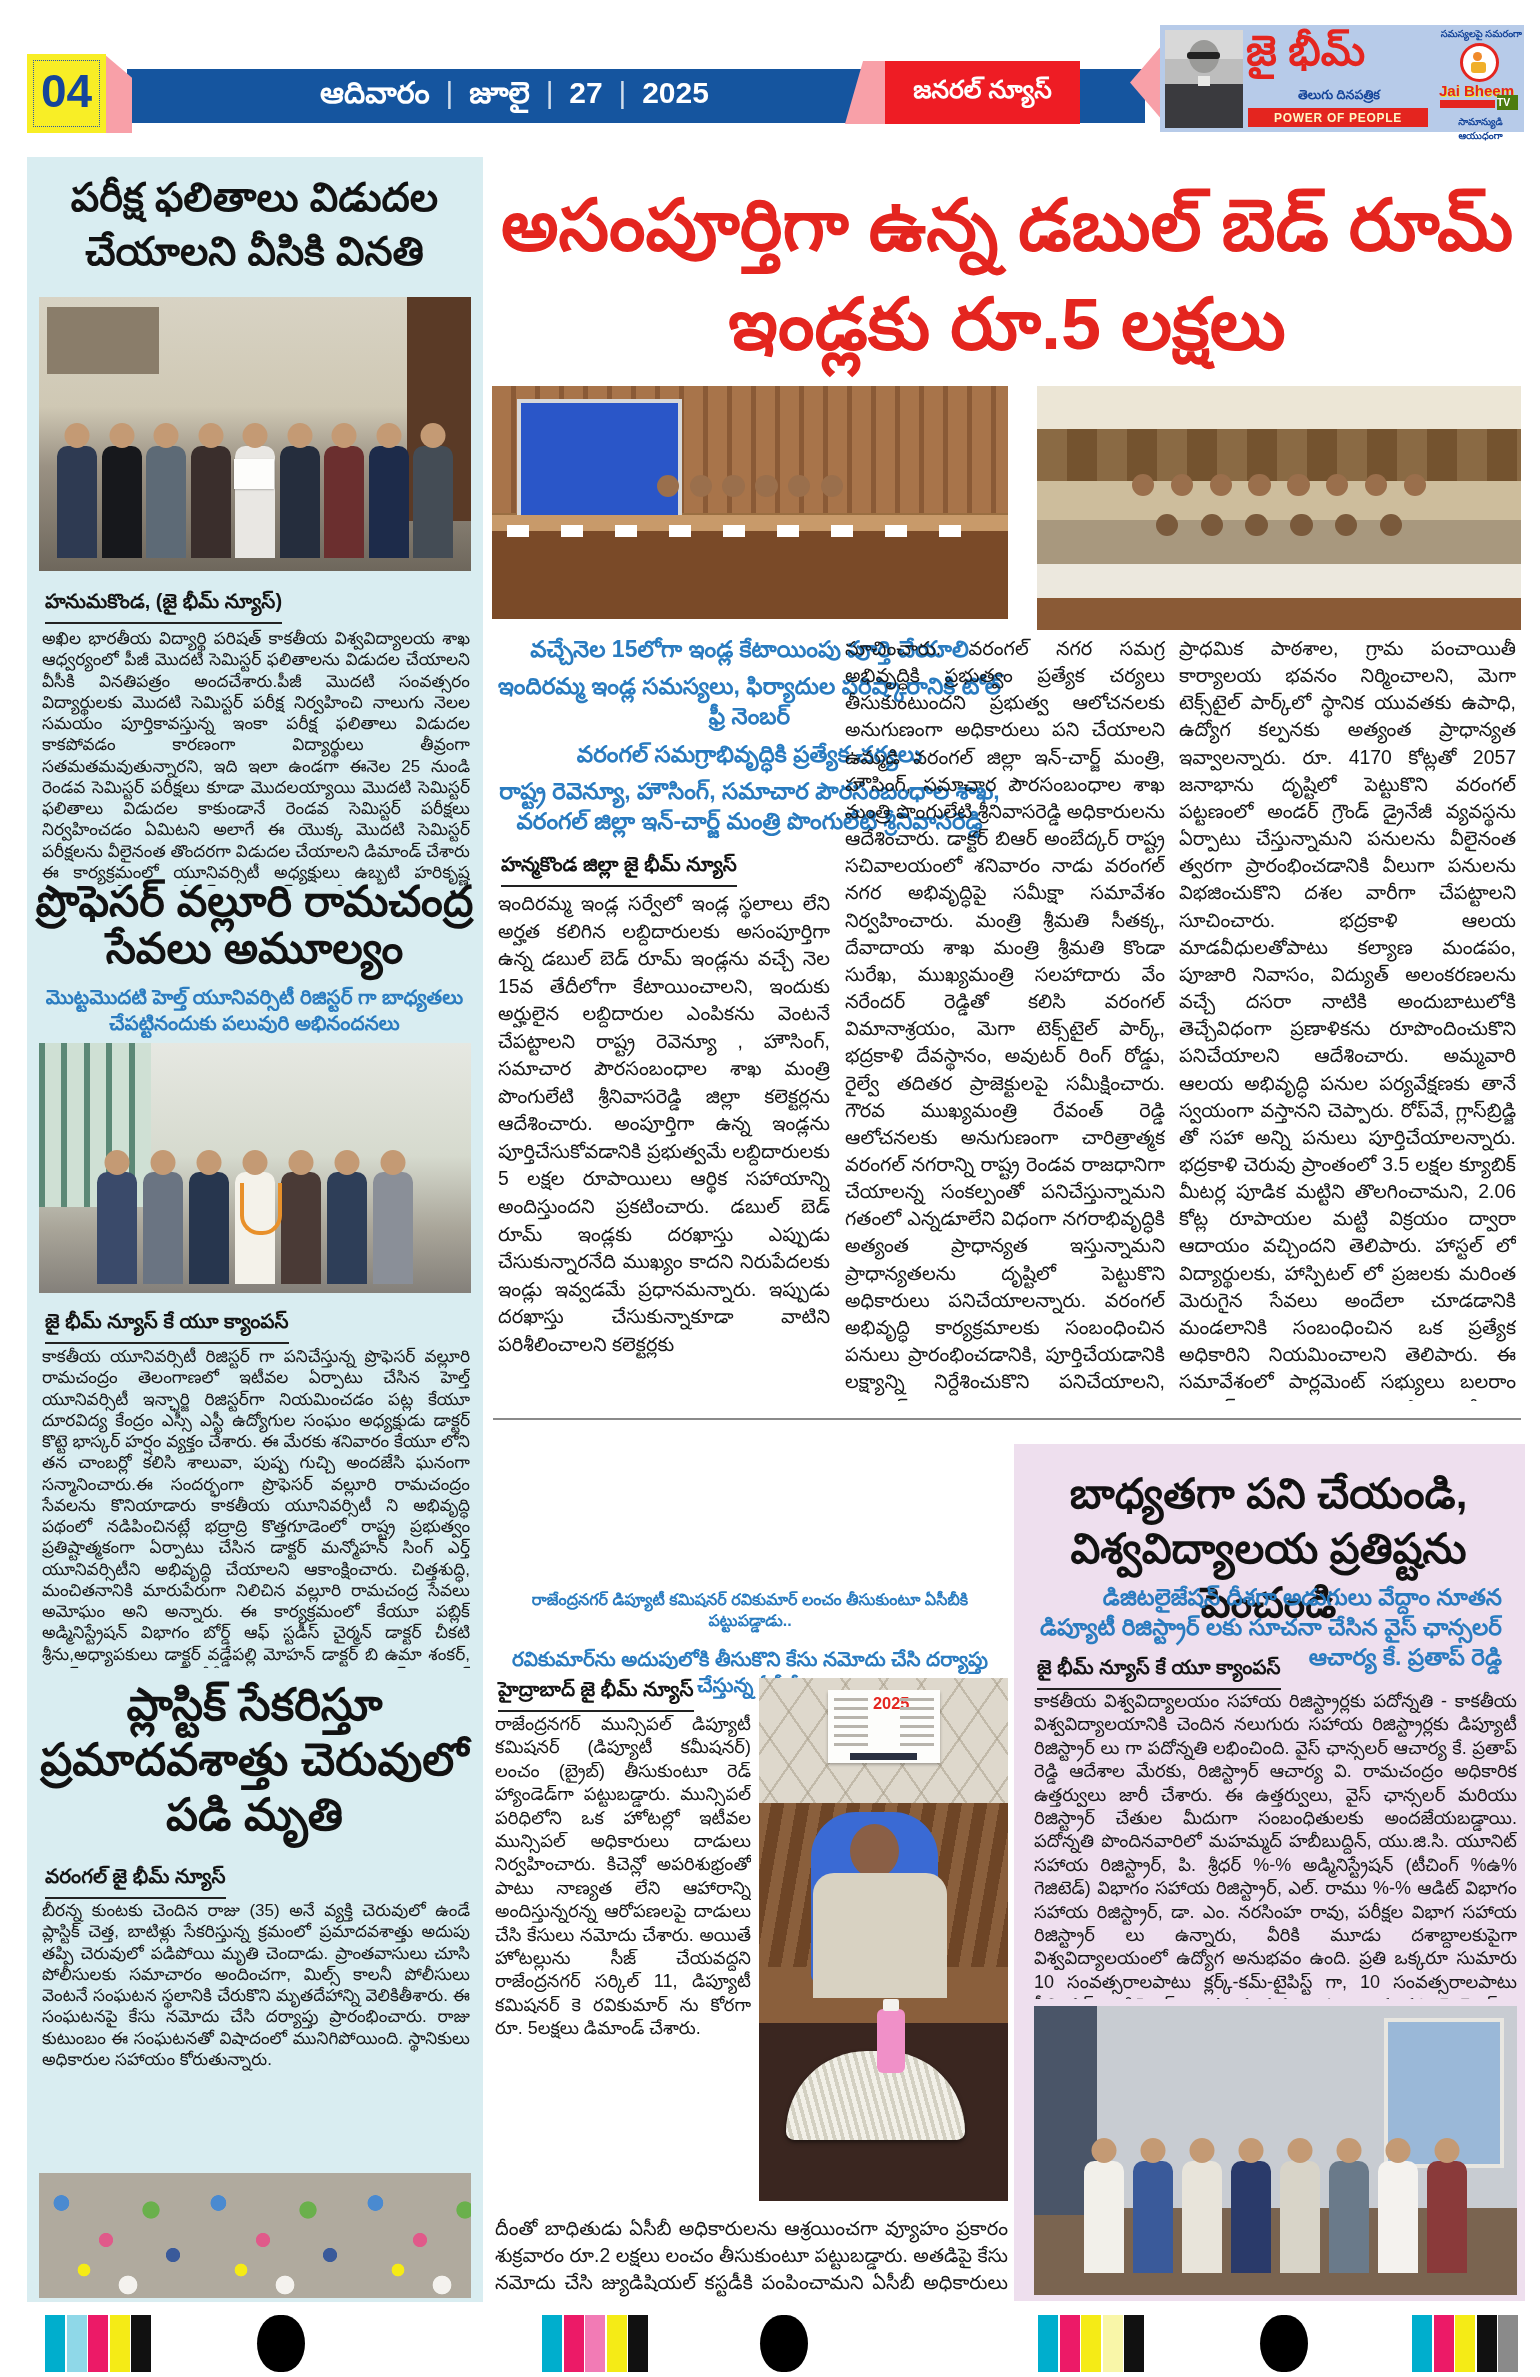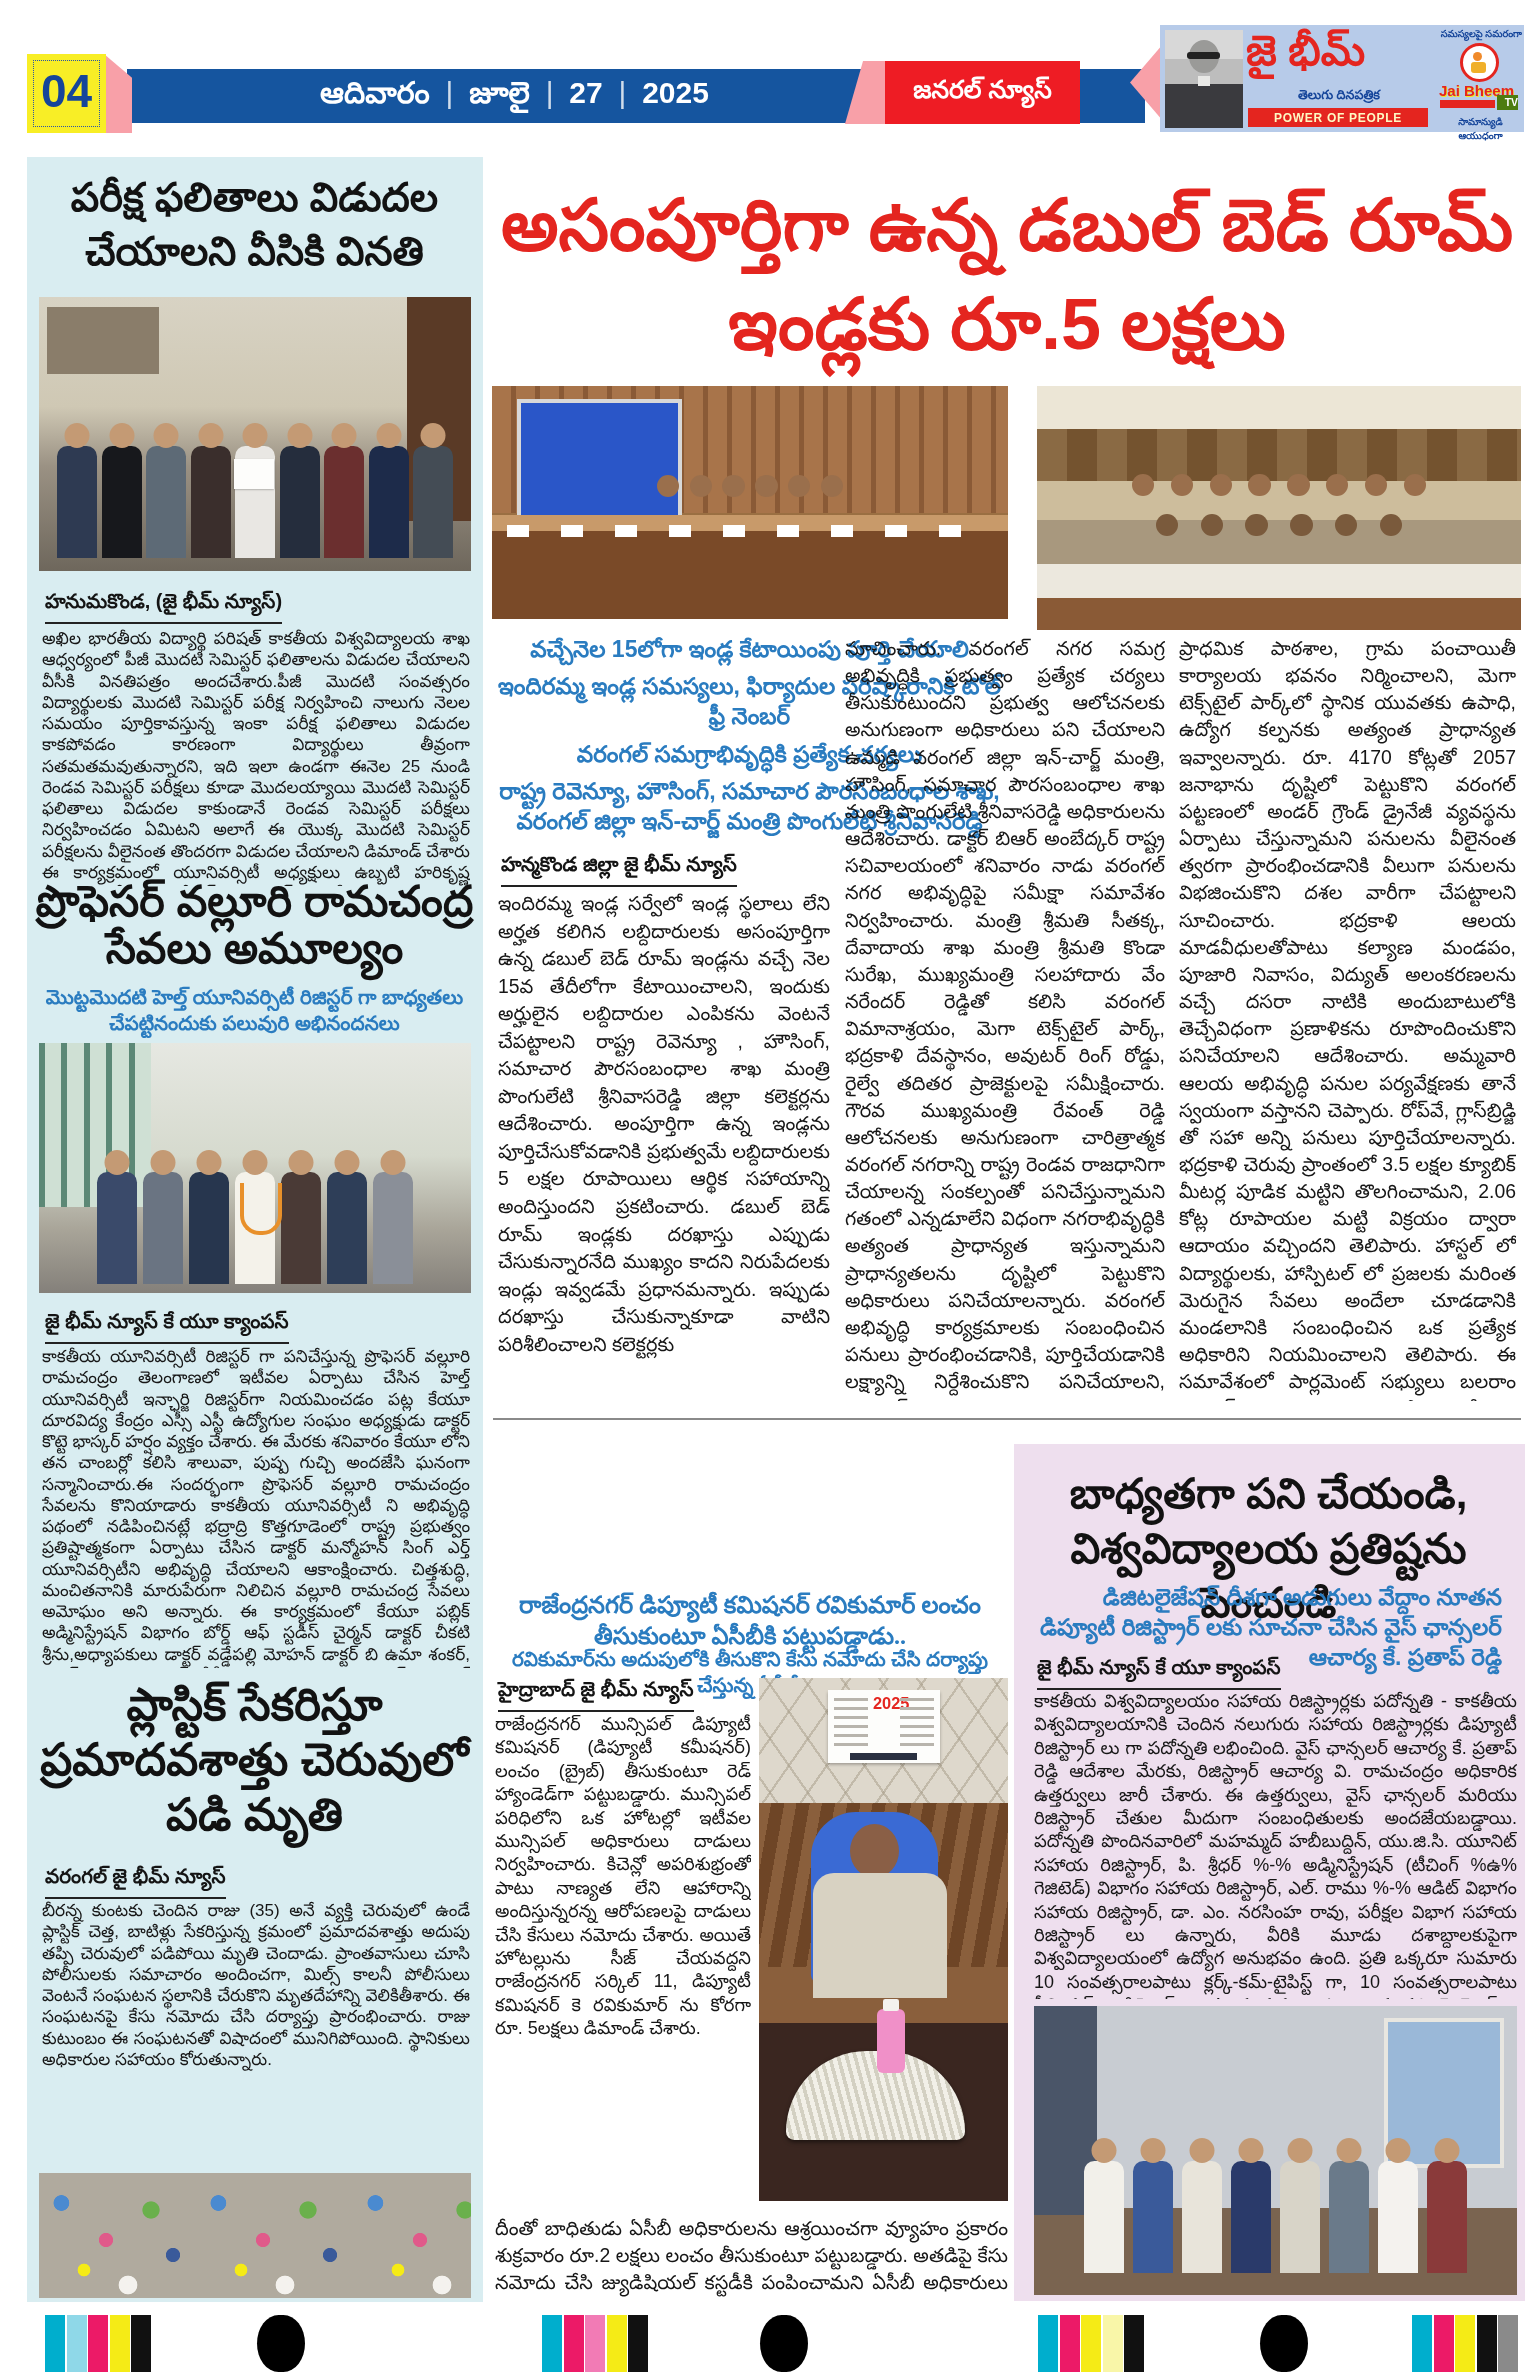--- a/index.html
+++ b/index.html
@@ -81,21 +81,21 @@
     <div class="abs" style="left:88px;top:83px;width:180px;height:19.4px;background:#e4251f;display:flex;align-items:center;justify-content:center;">
       <span style="color:#fef9c3;font-size:12px;font-weight:bold;letter-spacing:0.7px;">POWER OF PEOPLE</span>
     </div>
     <div class="abs" style="left:271px;top:3px;width:91px;text-align:right;color:#15459a;font-size:9.7px;font-weight:bold;">సమస్యలపై సమరంగా</div>
     <div class="abs" style="left:300px;top:18px;width:33px;height:33px;border-radius:50%;background:#fff;border:3px solid #e4251f;">
       <div class="abs" style="left:10.4px;top:6px;width:9px;height:9px;border-radius:50%;background:#f08a2a;"></div>
       <div class="abs" style="left:7.5px;top:16.4px;width:15px;height:10.4px;border-radius:3px;background:#f0b02a;"></div>
     </div>
     <div class="abs" style="left:271px;top:57px;width:91px;text-align:center;color:#e4251f;font-size:15px;font-weight:bold;text-shadow:0.7px 0.7px 0 #f5eb16;">Jai Bheem</div>
     <div class="abs" style="left:280px;top:75px;width:55px;height:7.5px;background:#e4251f;"></div>
-    <div class="abs" style="left:337px;top:70px;width:21px;height:15px;background:#4d7c0f;color:#fff;font-size:10.4px;font-weight:bold;text-align:right;line-height:15px;">TV</div>
+    <div class="abs" style="left:337px;top:70px;width:21px;height:15px;background:#4d7c0f;color:#fff;font-size:10.4px;font-weight:bold;text-align:left;line-height:15px;">TV</div>
     <div class="abs" style="left:275px;top:91px;width:91px;text-align:center;color:#15459a;font-size:9.7px;font-weight:bold;">సామాన్యుడి ఆయుధంగా</div>
   </div>
 
   <div class="abs panel-cyan" style="left:27px;top:157px;width:456px;height:2145px;"></div>
 
   <div class="abs headline" style="left:34px;top:170px;width:441px;font-size:40px;line-height:1.35;">పరీక్ష ఫలితాలు విడుదల చేయాలని వీసికి వినతి</div>
   <div class="photo pp1" style="left:39px;top:297px;width:432px;height:274px;background:linear-gradient(180deg,#d8d3c4 0%,#cfc8b4 40%,#9a9183 62%,#6e675c 100%);">
     <div class="abs" style="right:0;top:0;width:64px;height:224px;background:#5a3a26;"></div>
     <div class="abs" style="left:7.5px;top:10.4px;width:112px;height:67px;background:#8a7d6a;"></div>
     <div class="people" style="bottom:13.4px;gap:4.5px;">
@@ -200,21 +200,21 @@
   <div class="abs dateline" style="left:501px;top:853px;">
     <span>హన్మకొండ జిల్లా జై భీమ్ న్యూస్</span>
   </div>
 
   <div class="abs body" style="left:498px;top:890px;width:332px;height:511px;font-size:19.4px;line-height:1.42;">ఇందిరమ్మ ఇండ్ల సర్వేలో ఇండ్ల స్థలాలు లేని అర్హత కలిగిన లబ్దిదారులకు అసంపూర్తిగా ఉన్న డబుల్ బెడ్ రూమ్ ఇండ్లను వచ్చే నెల 15వ తేదీలోగా కేటాయించాలని, ఇందుకు అర్హులైన లబ్దిదారుల ఎంపికను వెంటనే చేపట్టాలని రాష్ట్ర రెవెన్యూ , హౌసింగ్, సమాచార పౌరసంబంధాల శాఖ మంత్రి పొంగులేటి శ్రీనివాసరెడ్డి జిల్లా కలెక్టర్లను ఆదేశించారు. అంపూర్తిగా ఉన్న ఇండ్లను పూర్తిచేసుకోవడానికి ప్రభుత్వమే లబ్దిదారులకు 5 లక్షల రూపాయిలు ఆర్థిక సహాయాన్ని అందిస్తుందని ప్రకటించారు. డబుల్ బెడ్ రూమ్ ఇండ్లకు దరఖాస్తు ఎప్పుడు చేసుకున్నారనేది ముఖ్యం కాదని నిరుపేదలకు ఇండ్లు ఇవ్వడమే ప్రధానమన్నారు. ఇప్పుడు దరఖాస్తు చేసుకున్నాకూడా వాటిని పరిశీలించాలని కలెక్టర్లకు</div>
   <div class="abs body" style="left:845px;top:635px;width:320px;height:766px;font-size:19.4px;line-height:1.4;">సూచించారు. వరంగల్ నగర సమగ్ర అభివృద్ధికి ప్రభుత్వం ప్రత్యేక చర్యలు తీసుకుంటుందని ప్రభుత్వ ఆలోచనలకు అనుగుణంగా అధికారులు పని చేయాలని ఉమ్మడి వరంగల్ జిల్లా ఇన్-చార్జ్ మంత్రి, హౌసింగ్, సమాచార పౌరసంబంధాల శాఖ మంత్రి పొంగులేటి శ్రీనివాసరెడ్డి అధికారులను ఆదేశించారు. డాక్టర్ బిఆర్ అంబేద్కర్ రాష్ట్ర సచివాలయంలో శనివారం నాడు వరంగల్ నగర అభివృద్ధిపై సమీక్షా సమావేశం నిర్వహించారు. మంత్రి శ్రీమతి సీతక్క, దేవాదాయ శాఖ మంత్రి శ్రీమతి కొండా సురేఖ, ముఖ్యమంత్రి సలహాదారు వేం నరేందర్ రెడ్డితో కలిసి వరంగల్ విమానాశ్రయం, మెగా టెక్స్‌టైల్ పార్క్, భద్రకాళి దేవస్థానం, అవుటర్ రింగ్ రోడ్డు, రైల్వే తదితర ప్రాజెక్టులపై సమీక్షించారు. గౌరవ ముఖ్యమంత్రి రేవంత్ రెడ్డి ఆలోచనలకు అనుగుణంగా చారిత్రాత్మక వరంగల్ నగరాన్ని రాష్ట్ర రెండవ రాజధానిగా చేయాలన్న సంకల్పంతో పనిచేస్తున్నామని గతంలో ఎన్నడూలేని విధంగా నగరాభివృద్ధికి అత్యంత ప్రాధాన్యత ఇస్తున్నామని ప్రాధాన్యతలను దృష్టిలో పెట్టుకొని అధికారులు పనిచేయాలన్నారు. వరంగల్ అభివృద్ధి కార్యక్రమాలకు సంబంధించిన పనులు ప్రారంభించడానికి, పూర్తిచేయడానికి లక్ష్యాన్ని నిర్దేశించుకొని పనిచేయాలని, వరంగల్ ప్రాంత చిరకాల స్వప్నమైన మామునూరు ఎయిర్ పోర్ట్ కు భూ సేకరణ యుద్ధ ప్రాతిపదికన చేపట్టాలని ఆదేశించారు. భూ సమస్యలు లేవని రెండు నోటిఫికేషన్లను విడుదల చేసి భూసేకరణకు గ్రీన్ ఛానల్ ఏర్పాటు చేశామన్నారు. కాకతీయ మెగా టెక్స్‌టైల్ పార్క్ వద్ద అక్కడ రాజీవ్ గాంధీ లాన్ స్కీమ్ కింద 1398 మంది నిరుద్యోగులకు స్థలాలు కేటాయించడం జరిగిందని తెలిపారు. ఈ కాలనీకి సంబంధించి మౌలిక సదుపాయాల కల్పన పూర్తిచేయాలని అలాగే వెటర్నరీ హాస్పిటల్, హాస్టల్ నిర్మాణాలకు చర్యలు తీసుకోవాలన్నారు.</div>
   <div class="abs body" style="left:1179px;top:635px;width:337px;height:766px;font-size:19.4px;line-height:1.4;">ప్రాధమిక పాఠశాల, గ్రామ పంచాయితీ కార్యాలయ భవనం నిర్మించాలని, మెగా టెక్స్‌టైల్ పార్క్‌లో స్థానిక యువతకు ఉపాధి, ఉద్యోగ కల్పనకు అత్యంత ప్రాధాన్యత ఇవ్వాలన్నారు. రూ. 4170 కోట్లతో 2057 జనాభాను దృష్టిలో పెట్టుకొని వరంగల్ పట్టణంలో అండర్ గ్రౌండ్ డ్రైనేజీ వ్యవస్థను ఏర్పాటు చేస్తున్నామని పనులను వీలైనంత త్వరగా ప్రారంభించడానికి వీలుగా పనులను విభజించుకొని దశల వారీగా చేపట్టాలని సూచించారు. భద్రకాళి ఆలయ మాడవీధులతోపాటు కల్యాణ మండపం, పూజారి నివాసం, విద్యుత్ అలంకరణలను వచ్చే దసరా నాటికి అందుబాటులోకి తెచ్చేవిధంగా ప్రణాళికను రూపొందించుకొని పనిచేయాలని ఆదేశించారు. అమ్మవారి ఆలయ అభివృద్ధి పనుల పర్యవేక్షణకు తానే స్వయంగా వస్తానని చెప్పారు. రోప్‌వే, గ్లాస్‌బ్రిడ్జి తో సహా అన్ని పనులు పూర్తిచేయాలన్నారు. భద్రకాళి చెరువు ప్రాంతంలో 3.5 లక్షల క్యూబిక్ మీటర్ల పూడిక మట్టిని తొలగించామని, 2.06 కోట్ల రూపాయల మట్టి విక్రయం ద్వారా ఆదాయం వచ్చిందని తెలిపారు. హాస్టల్ లో విద్యార్థులకు, హాస్పిటల్ లో ప్రజలకు మరింత మెరుగైన సేవలు అందేలా చూడడానికి మండలానికి సంబంధించిన ఒక ప్రత్యేక అధికారిని నియమించాలని తెలిపారు. ఈ సమావేశంలో పార్లమెంట్ సభ్యులు బలరాం నాయక్, శాసన సభ్యులు కడియం శ్రీహరి, రేవూరి ప్రకాష్ రెడ్డి, కెఆర్ నాగరాజు, గండ్ర సత్యనారాయణ, నాయని రాజేందర్, శాసనమండలి సభ్యులు పోచంపల్లి శ్రీనివాస్ రెడ్డి, బస్వరాజు సారయ్య, అంజిరెడ్డి, బండ ప్రకాష్, వరంగల్ మేయర్ గుండు సుధారాణి, వివిధ శాఖలకు సంబంధించిన రాష్ట్ర స్థాయి ఉన్నతాధికారులు, ఉమ్మడి వరంగల్ జిల్లాకు చెందిన కలెక్టర్లు, ఎస్పీలు, తదితరులు పాల్గొన్నారు.</div>
 
   <div class="abs" style="left:493px;top:1418px;width:1028px;height:1.5px;background:#8a8a8a;"></div>
 
-  <div class="abs sub" style="left:501px;top:1590px;width:498px;font-size:24px;font-family:Liberation Serif, serif;">రాజేంద్రనగర్ డిప్యూటీ కమిషనర్ రవికుమార్ లంచం తీసుకుంటూ ఏసీబీకి పట్టుపడ్డాడు..</div>
+  <div class="abs sub" style="left:501px;top:1590px;width:498px;font-size:16px;">రాజేంద్రనగర్ డిప్యూటీ కమిషనర్ రవికుమార్ లంచం తీసుకుంటూ ఏసీబీకి పట్టుపడ్డాడు..</div>
   <div class="abs sub" style="left:501px;top:1646px;width:498px;font-size:20px;">రవికుమార్‌ను అదుపులోకి తీసుకొని కేసు నమోదు చేసి దర్యాప్తు చేస్తున్న ఏసీబీ</div>
   <div class="abs dateline" style="left:498px;top:1678px;">
     <span>హైద్రాబాద్ జై భీమ్ న్యూస్</span>
   </div>
   <div class="abs body" style="left:495px;top:1713px;width:256px;height:493px;font-size:18px;line-height:1.3;">రాజేంద్రనగర్ మున్సిపల్ డిప్యూటీ కమిషనర్ (డిప్యూటీ కమీషనర్) లంచం (బ్రైబ్) తీసుకుంటూ రెడ్ హ్యాండెడ్‌గా పట్టుబడ్డారు. మున్సిపల్ పరిధిలోని ఒక హోటల్లో ఇటీవల మున్సిపల్ అధికారులు దాడులు నిర్వహించారు. కిచెన్లో అపరిశుభ్రంతో పాటు నాణ్యత లేని ఆహారాన్ని అందిస్తున్నరన్న ఆరోపణలపై దాడులు చేసి కేసులు నమోదు చేశారు. అయితే హోటల్లును సీజ్ చేయవద్దని రాజేంద్రనగర్ సర్కిల్ 11, డిప్యూటీ కమిషనర్ కె రవికుమార్ ను కోరగా రూ. 5లక్షలు డిమాండ్ చేశారు.</div>
 
   <div class="photo" style="left:759px;top:1678px;width:249px;height:523px;background:linear-gradient(180deg,#ded8cc 0 40%,#c9c2b2 40% 46%,#8a5f3c 46% 66%,#3a2620 66% 100%);">
     <div class="abs" style="left:0;top:0;right:0;height:209px;
          background:repeating-linear-gradient(55deg,rgba(165,155,135,.5) 0 2.2px,transparent 2.2px 31px),
                     repeating-linear-gradient(-55deg,rgba(165,155,135,.5) 0 2.2px,transparent 2.2px 31px);"></div>

